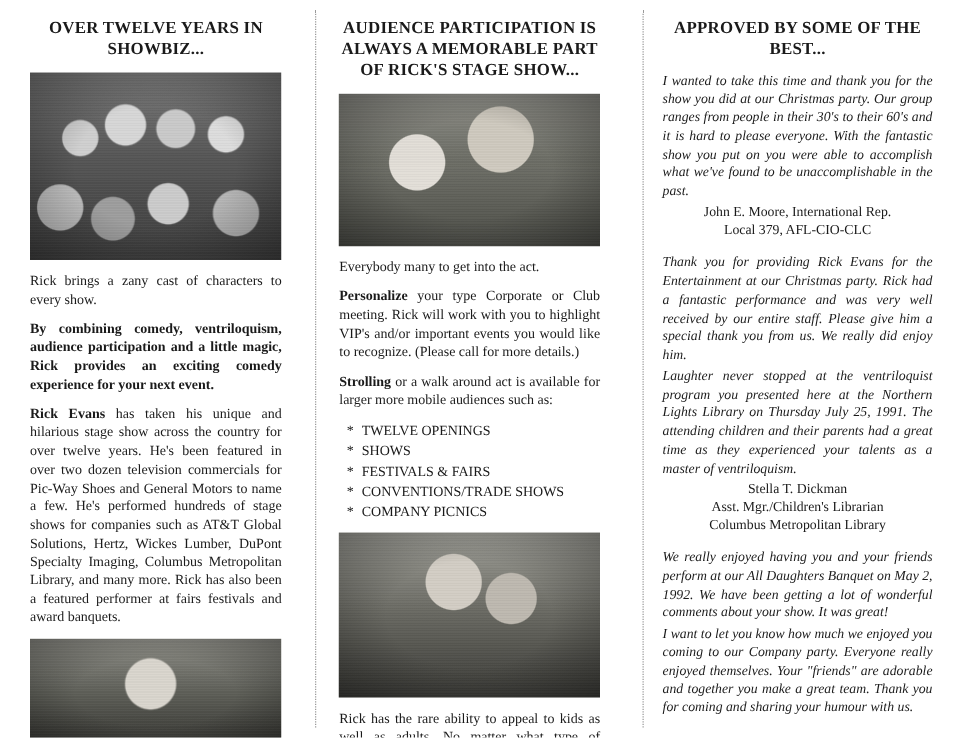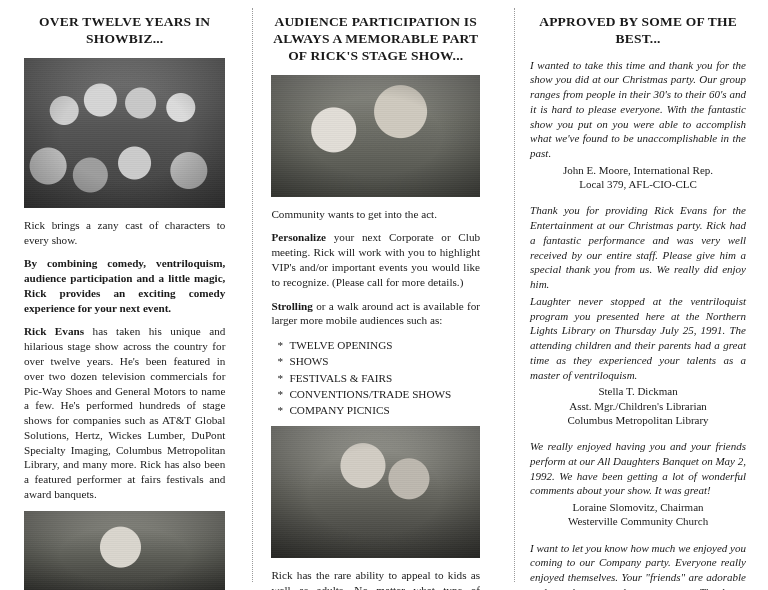--- a/index.html
+++ b/index.html
@@ -167,23 +167,23 @@
   </div>
 
   <div class="col col-mid">
     <h2 class="head">AUDIENCE PARTICIPATION IS ALWAYS A MEMORABLE PART OF RICK'S STAGE SHOW...</h2>
 
     <div class="photo ph2">
       <div class="grain"></div>
       <div class="vignette"></div>
     </div>
 
-    <p class="body">Community wants to get into the act.</p>
-
-    <p class="body"><span class="lead-bold">Personalize</span><span> your next Corporate or Club meeting. Rick will work with you to highlight VIP's and/or important events you would like to recognize. (Please call for more details.)</span></p>
+    <p class="body">Everybody many to get into the act.</p>
+
+    <p class="body"><span class="lead-bold">Personalize</span><span> your type Corporate or Club meeting. Rick will work with you to highlight VIP's and/or important events you would like to recognize. (Please call for more details.)</span></p>
 
     <p class="body"><span class="lead-bold">Strolling</span><span> or a walk around act is available for larger more mobile audiences such as:</span></p>
 
     <ul class="bullets">
       <li><span class="star">*</span><span>TWELVE OPENINGS</span></li>
       <li><span class="star">*</span><span>SHOWS</span></li>
       <li><span class="star">*</span><span>FESTIVALS &amp; FAIRS</span></li>
       <li><span class="star">*</span><span>CONVENTIONS/TRADE SHOWS</span></li>
       <li><span class="star">*</span><span>COMPANY PICNICS</span></li>
     </ul>
@@ -205,21 +205,20 @@
     </div>
     <div class="testimonial">
       <p class="quote">Thank you for providing Rick Evans for the Entertainment at our Christmas party. Rick had a fantastic performance and was very well received by our entire staff. Please give him a special thank you from us. We really did enjoy him.</p>
     </div>
     <div class="testimonial">
       <p class="quote">Laughter never stopped at the ventriloquist program you presented here at the Northern Lights Library on Thursday July 25, 1991. The attending children and their parents had a great time as they experienced your talents as a master of ventriloquism.</p>
       <p class="attrib">Stella T. Dickman<br>Asst. Mgr./Children's Librarian<br>Columbus Metropolitan Library</p>
     </div>
     <div class="testimonial">
       <p class="quote">We really enjoyed having you and your friends perform at our All Daughters Banquet on May 2, 1992. We have been getting a lot of wonderful comments about your show. It was great!</p>
-      <p class="attrib">Loraine Slomovitz, Chairman<br>Westerville Community Church</p>
     </div>
     <div class="testimonial">
       <p class="quote">I want to let you know how much we enjoyed you coming to our Company party. Everyone really enjoyed themselves. Your "friends" are adorable and together you make a great team. Thank you for coming and sharing your humour with us.</p>
 
     </div>
   </div>
 
 </div>
 
 </body></html>

